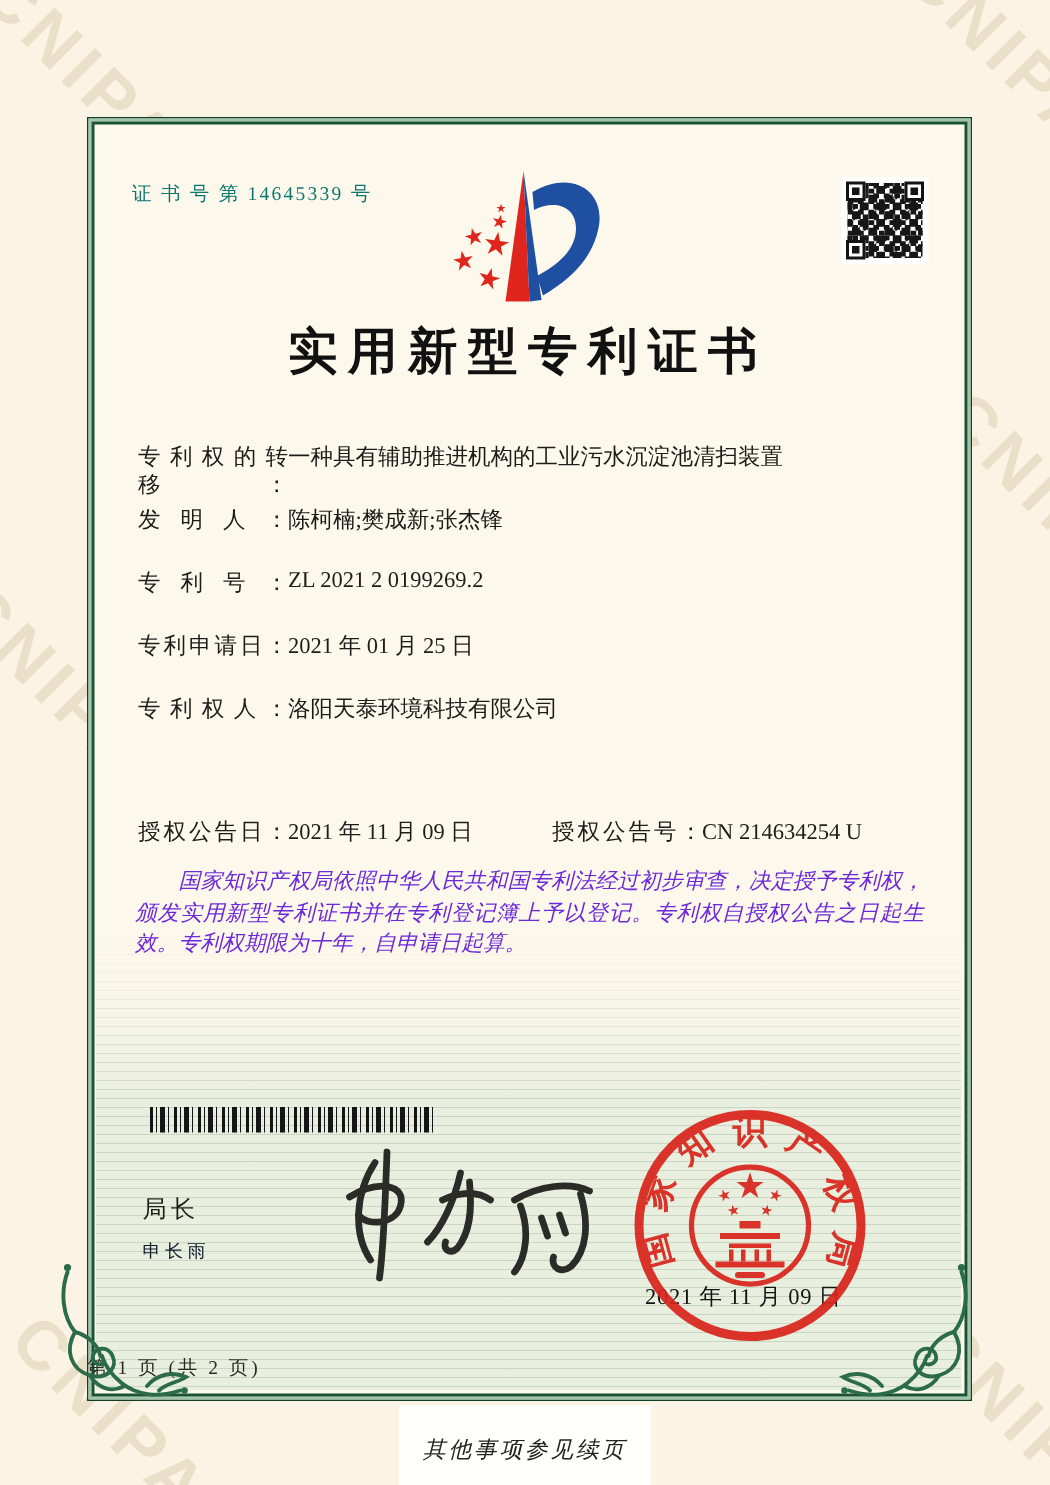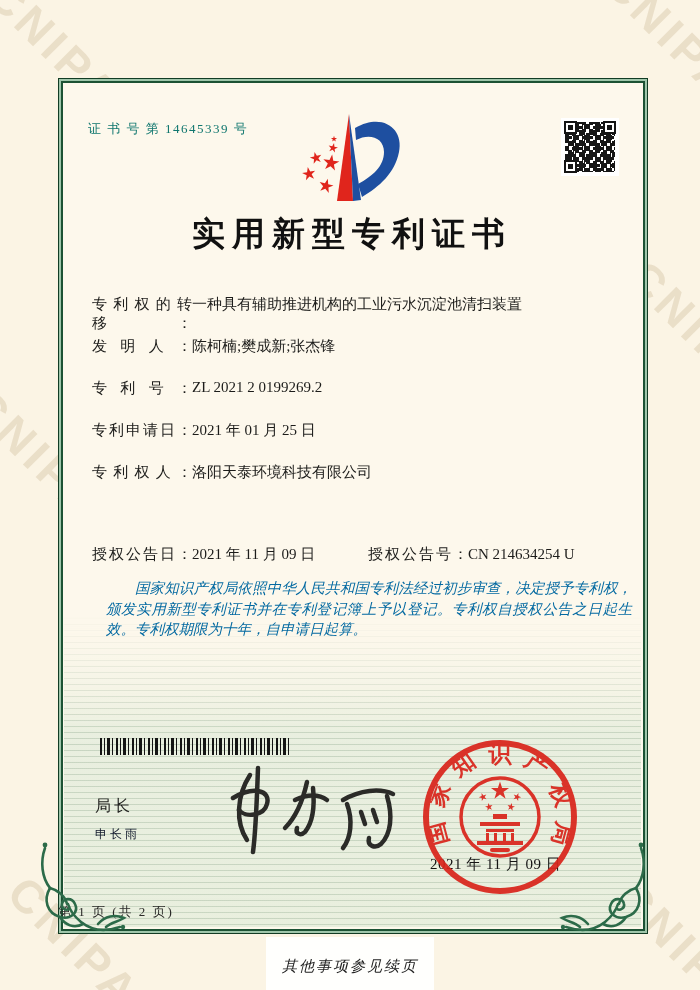--- a/index.html
+++ b/index.html
@@ -33,22 +33,22 @@
   .qr .f{position:absolute;width:13px;height:13px;border:2.5px solid #141414;background:#fff;box-sizing:border-box;}
   .qr .f::after{content:"";position:absolute;inset:2px;background:#141414;}
   .qr .f.tl{left:3px;top:3px}.qr .f.tr{right:3px;top:3px}.qr .f.bl{left:3px;bottom:3px}
   .title{position:absolute;left:58px;width:588px;top:212px;text-align:center;
          font-size:33px;font-weight:bold;letter-spacing:7px;color:#111;}
   .frow{position:absolute;left:92px;width:530px;font-size:15px;color:#1c1c1a;}
   .flabel{display:inline-block;width:100px;text-align:justify;text-align-last:justify;vertical-align:top;}
   .fval{margin-left:0;}
   .pair2{position:absolute;left:276px;top:0;white-space:nowrap;}
   .flabel2{display:inline-block;width:100px;text-align:justify;text-align-last:justify;}
-  .bodytext{position:absolute;left:106px;width:526px;top:578px;font-size:14.5px;line-height:20.5px;
-            font-style:italic;text-align:justify;color:#0369a1;}
+  .bodytext{position:absolute;left:90px;width:526px;top:578px;font-size:14.5px;line-height:20.5px;
+            font-style:italic;text-align:justify;color:#6d28d9;}
   .bodytext p{margin:0;text-indent:2em;}
   .barcode{position:absolute;left:100px;top:738px;width:192px;height:17px;
     background:repeating-linear-gradient(90deg,#151515 0 2px,rgba(0,0,0,0) 2px 4px,#151515 4px 5px,
       rgba(0,0,0,0) 5px 7px,#151515 7px 10px,rgba(0,0,0,0) 10px 12px,#151515 12px 13px,rgba(0,0,0,0) 13px 16px);}
   .sigrole{position:absolute;left:95px;top:796px;font-size:16px;letter-spacing:3px;color:#1d1d1b;}
   .signame{position:absolute;left:95px;top:826px;font-size:12px;letter-spacing:3px;color:#0f172a;}
   .sigsvg{position:absolute;left:195px;top:760px;z-index:4;}
   .sealdate{position:absolute;left:430px;top:855px;font-size:15px;letter-spacing:.5px;color:#141414;z-index:5;}
   .seal{position:absolute;left:420px;top:737px;z-index:6;opacity:.93;}
   .pageinfo{position:absolute;left:58px;width:588px;top:903px;font-size:13px;

